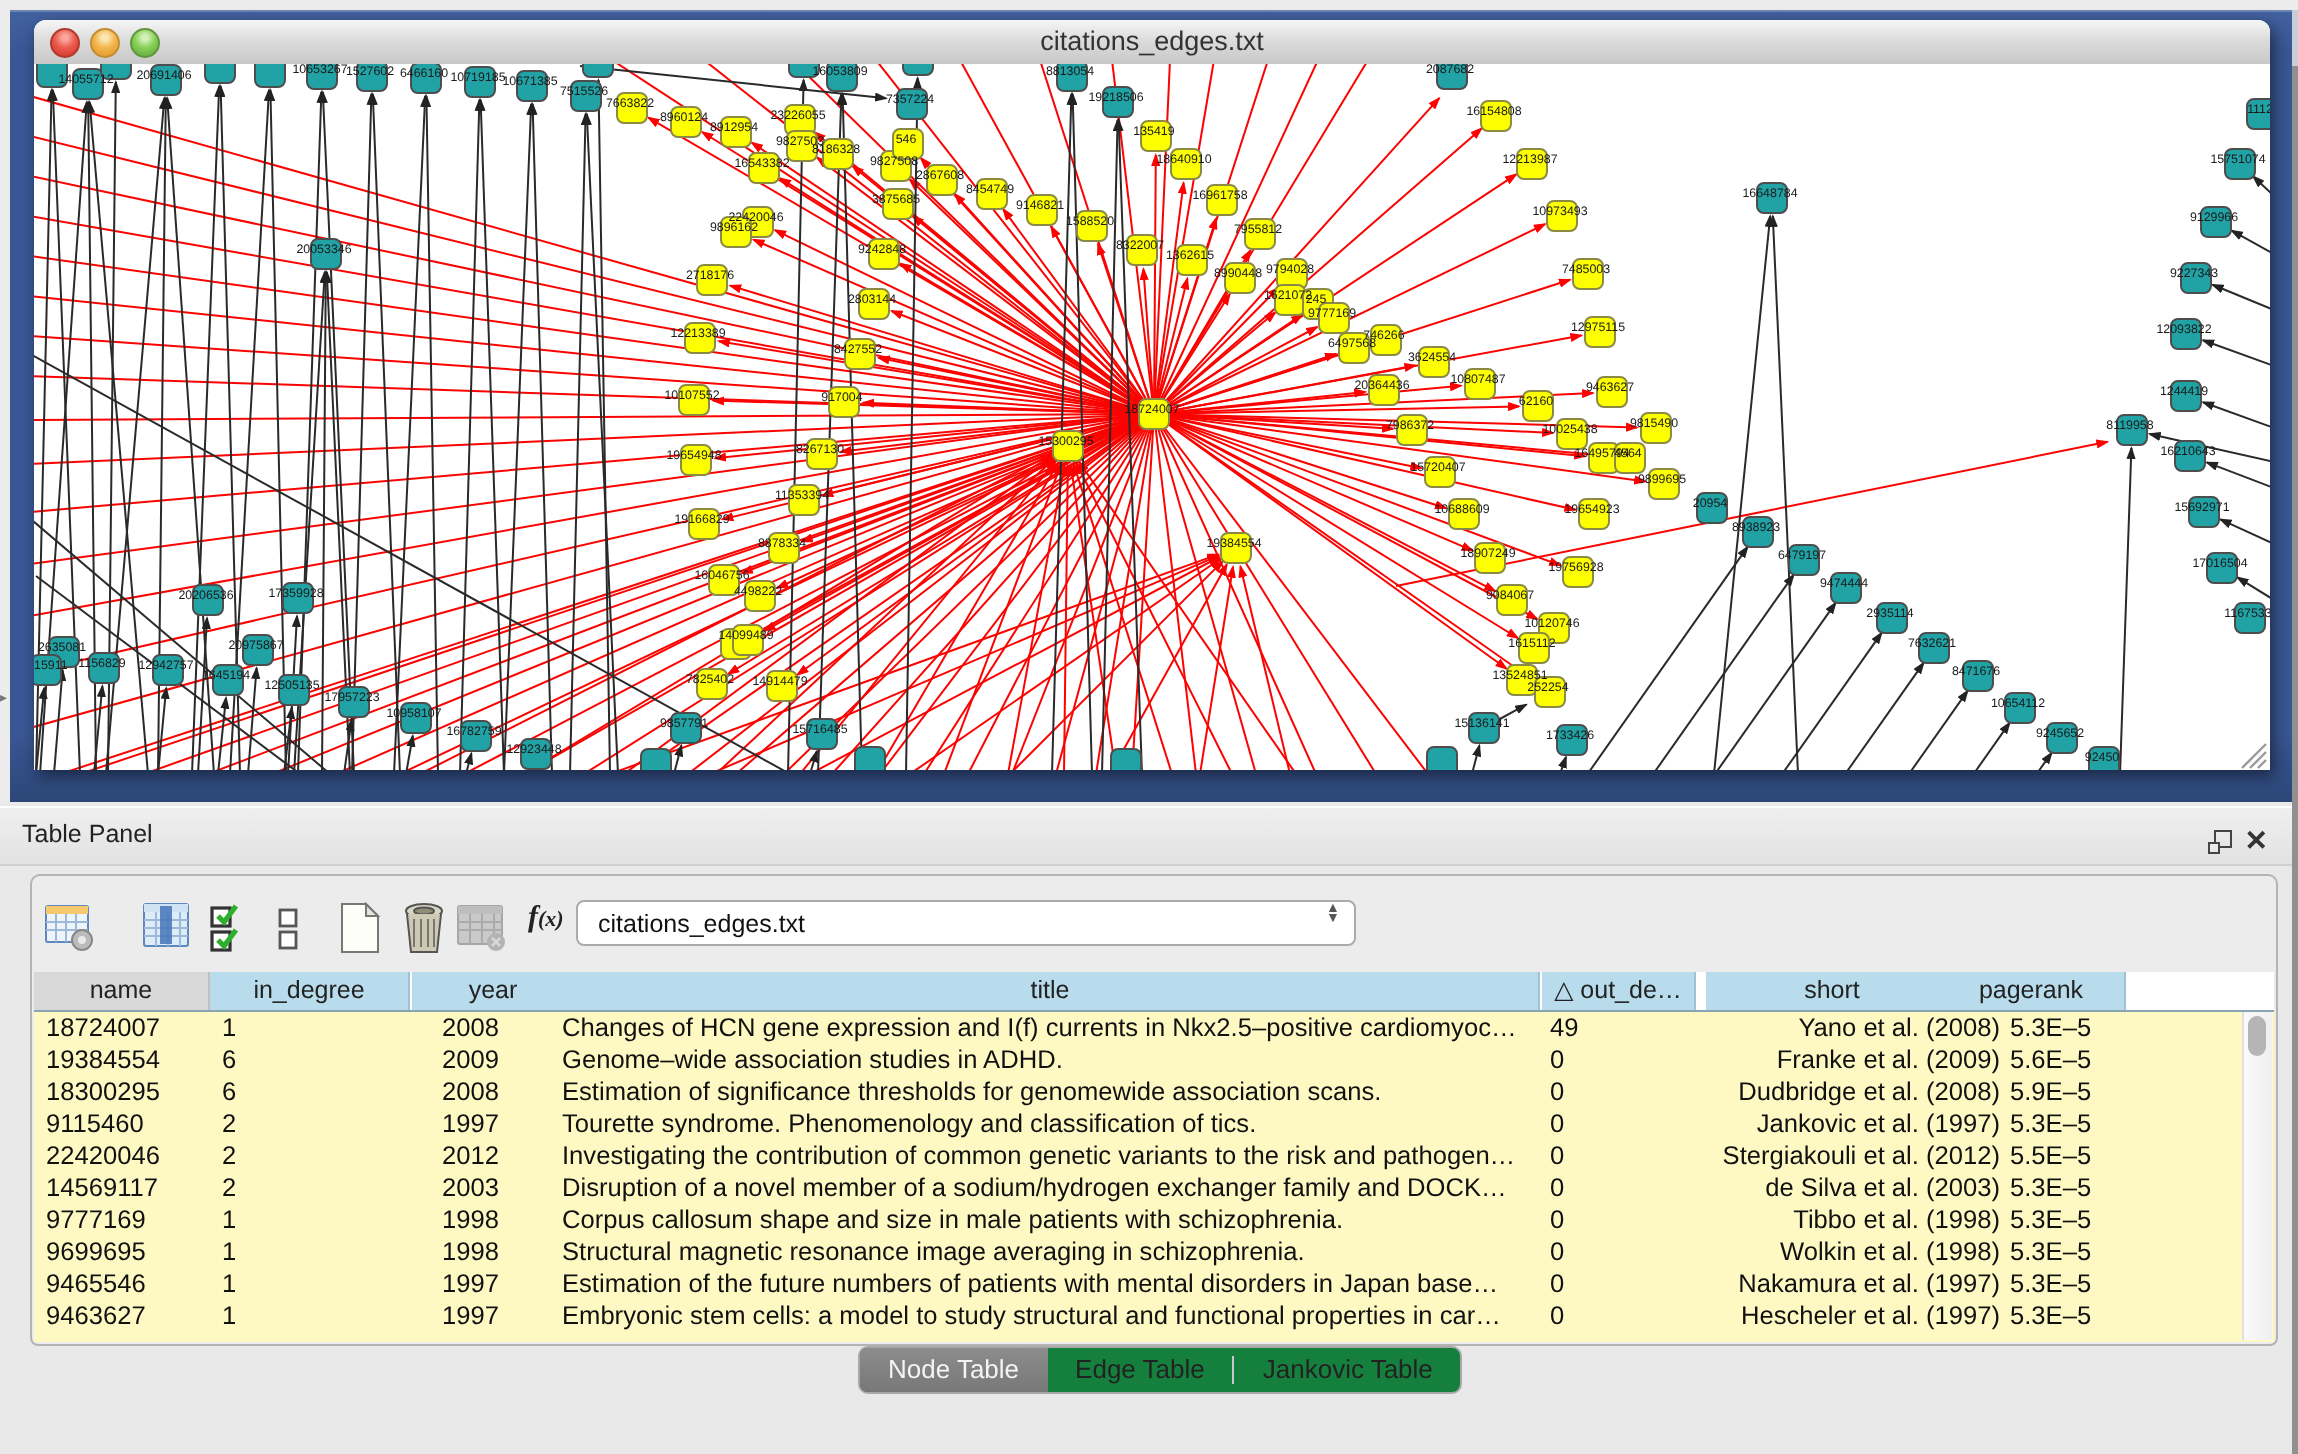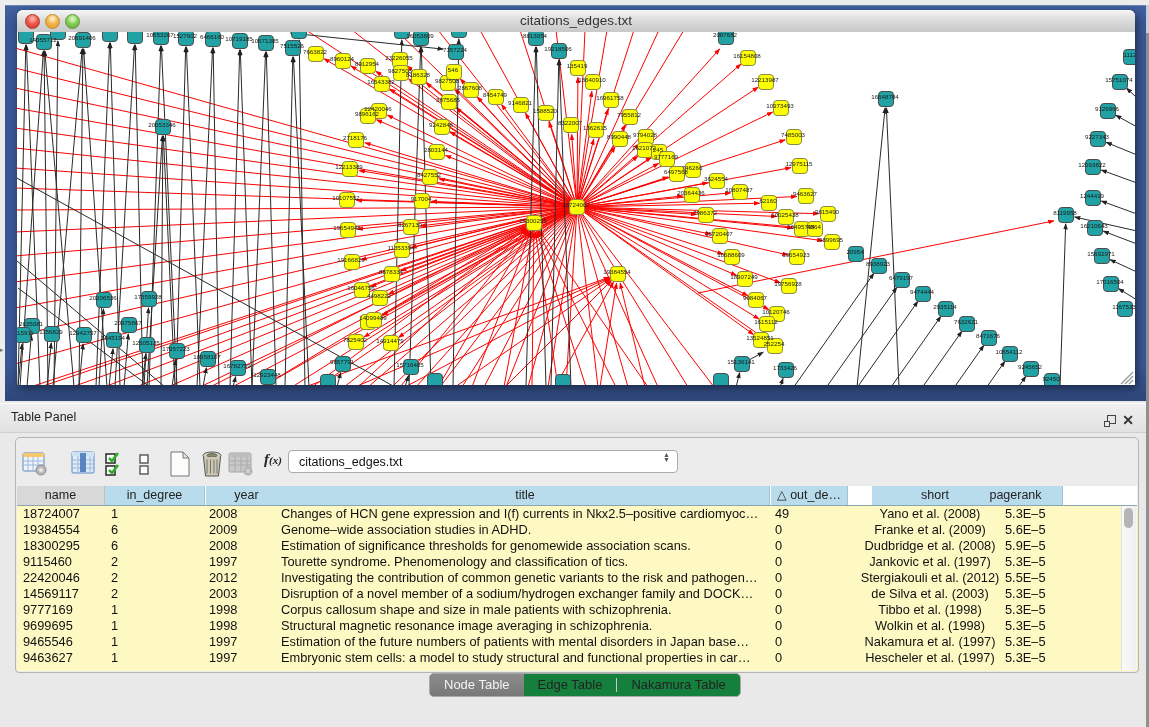--- a/index.html
+++ b/index.html
@@ -19,23 +19,23 @@
 #toolbar{position:absolute;left:0;top:0;width:100%;height:48px}
 .icon{position:absolute;top:13px}
 #combo{position:absolute;left:272px;top:12px;width:390px;height:23px;background:#fff;border:1px solid #ababab;border-radius:4px;font-size:12.5px;color:#111;line-height:23px;padding-left:10px;box-sizing:border-box}
 #combo .step{position:absolute;right:5px;top:2px;width:11px;height:18px;color:#555;font-size:7px;line-height:4.5px;text-align:center}
 #grid{position:absolute;left:1px;top:48px;width:1120px;height:185px;background:#fef9c3;overflow:hidden}
 #ghead{position:absolute;left:0;top:0;height:19px;width:100%;background:#fff;border-bottom:1px solid #89a5b4;font-size:12.5px;color:#222}
 #ghead div{position:absolute;top:0;height:19px;line-height:19px;text-align:center;border-right:1px solid #9fc3d4;box-sizing:border-box;background:#b8dcec}
 #gbody{position:absolute;left:0;top:20px;font-size:12.8px;color:#111}
 .tr{position:relative;height:16px;line-height:16px;white-space:nowrap}
 .tr div{position:absolute;top:0;overflow:hidden}
-.c0{left:6px;width:80px} .c1{left:94px;width:90px} .c2{left:192px;width:70px}
+.c0{left:6px;width:80px} .c1{left:94px;width:90px} .c2{left:204px;width:70px}
 .c3{left:264px;width:490px} .c4{left:758px;width:80px}
-.c5{left:843px;width:140px;text-align:center} .c6{left:988px;width:90px}
+.c5{left:843px;width:140px;text-align:right} .c6{left:988px;width:90px}
 #vscroll{position:absolute;right:1px;top:20px;width:14px;height:164px;background:linear-gradient(90deg,#fafafa,#efefef);border-left:1px solid #e0e0e0}
 #vscroll .thumb{position:absolute;left:2px;top:2px;width:9px;height:20px;background:#b5b5b5;border-radius:5px}
 #tabs{position:absolute;left:429px;top:272px;height:22px;border:1px solid #a8a8a8;border-radius:5px;overflow:hidden;background:#15803d;font-size:13px}
 #tabs div{float:left;height:22px;line-height:22px;padding:0 14px;color:#222}
 #tabs .sel{background:linear-gradient(#8c8c8c,#787878);color:#f4f4f4}
 #tabs .sep{padding:0;width:1px;background:#c8c8c8;height:14px;margin-top:4px}
 #status{position:absolute;left:0;top:300px;width:100%;height:26px;font-size:11.5px;color:#222}
 #fx{font-family:"Liberation Serif",serif;font-style:italic;font-weight:bold;font-size:15px;color:#222}
 #pico{position:absolute;right:30px;top:11px;width:12px;height:12px}
 #pclose{position:absolute;right:12px;top:8px;font-size:14px;font-weight:bold;color:#333}
@@ -629,21 +629,21 @@
       <div class="icon" style="left:248px;top:13px" id="fx">f<span style="font-size:11px">(x)</span></div>
       <div id="combo">citations_edges.txt<div class="step">▲<br>▼</div></div>
     </div>
     <div id="grid">
       <div id="ghead">
         <div style="left:0;width:88px;background:#d8d8d8;border-right:1px solid #c0c0c0">name</div>
         <div style="left:88px;width:100px">in_degree</div>
         <div style="left:189px;width:82px">year</div>
         <div style="left:264px;width:489px">title</div>
         <div style="left:754px;width:77px">△ out_de…</div>
-        <div style="left:855px;width:127px">short</div>
+        <div style="left:836px;width:127px">short</div>
         <div style="left:952px;width:94px">pagerank</div>
       </div>
       <div id="gbody">
           <div class="tr">
             <div class="c0">18724007</div>
             <div class="c1">1</div>
             <div class="c2">2008</div>
             <div class="c3">Changes of HCN gene expression and I(f) currents in Nkx2.5–positive cardiomyoc…</div>
             <div class="c4">49</div>
             <div class="c5">Yano et al. (2008)</div>
@@ -733,14 +733,14 @@
         </div>
       <div id="vscroll">
           <div class="thumb"></div>
         </div>
     </div>
   </div>
   <div id="tabs">
       <div class="sel">Node Table</div>
       <div>Edge Table</div>
       <div class="sep"></div>
-      <div>Nakamura Table</div>
+      <div>Jankovic Table</div>
     </div>
 </div>
 </body></html>

